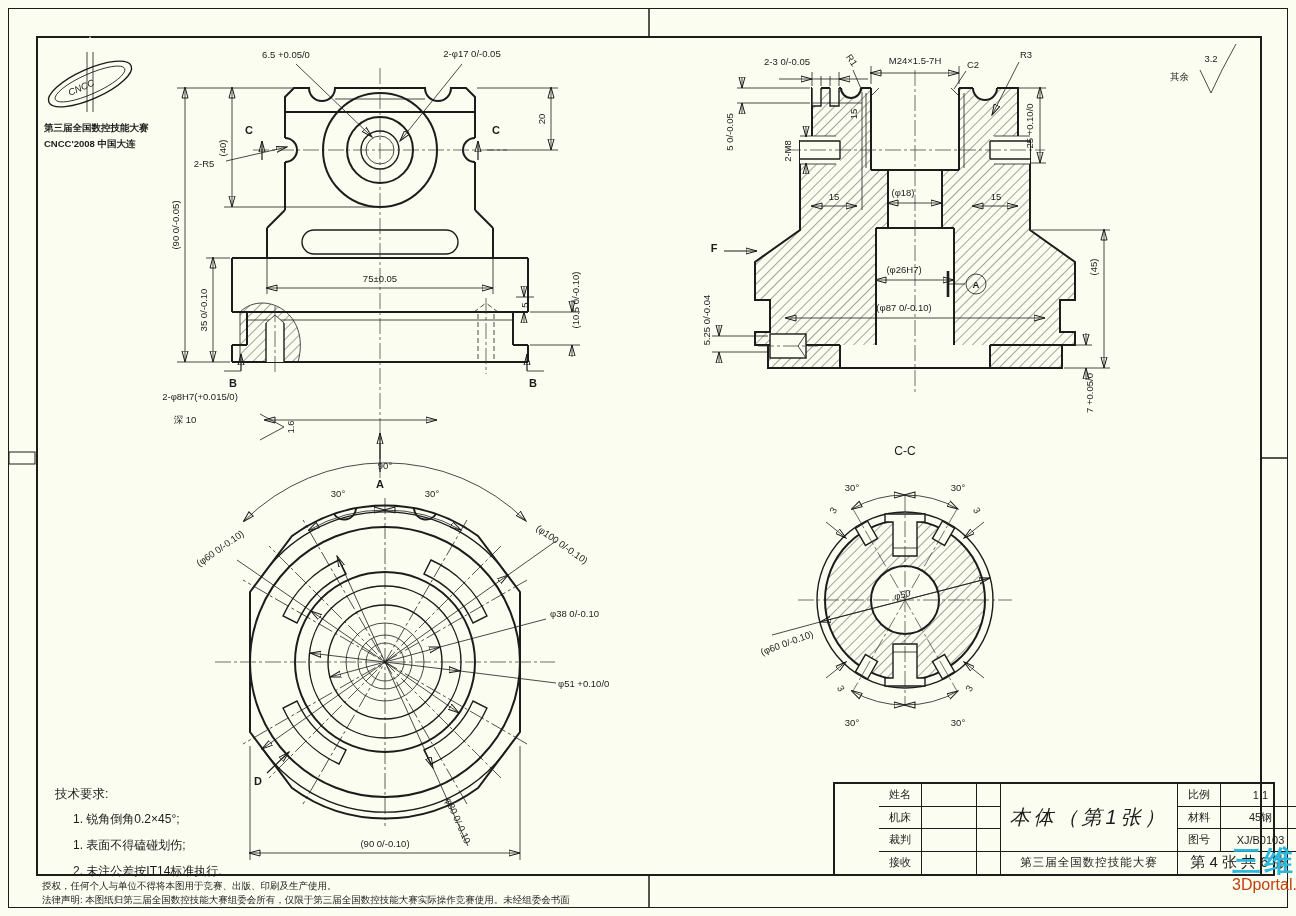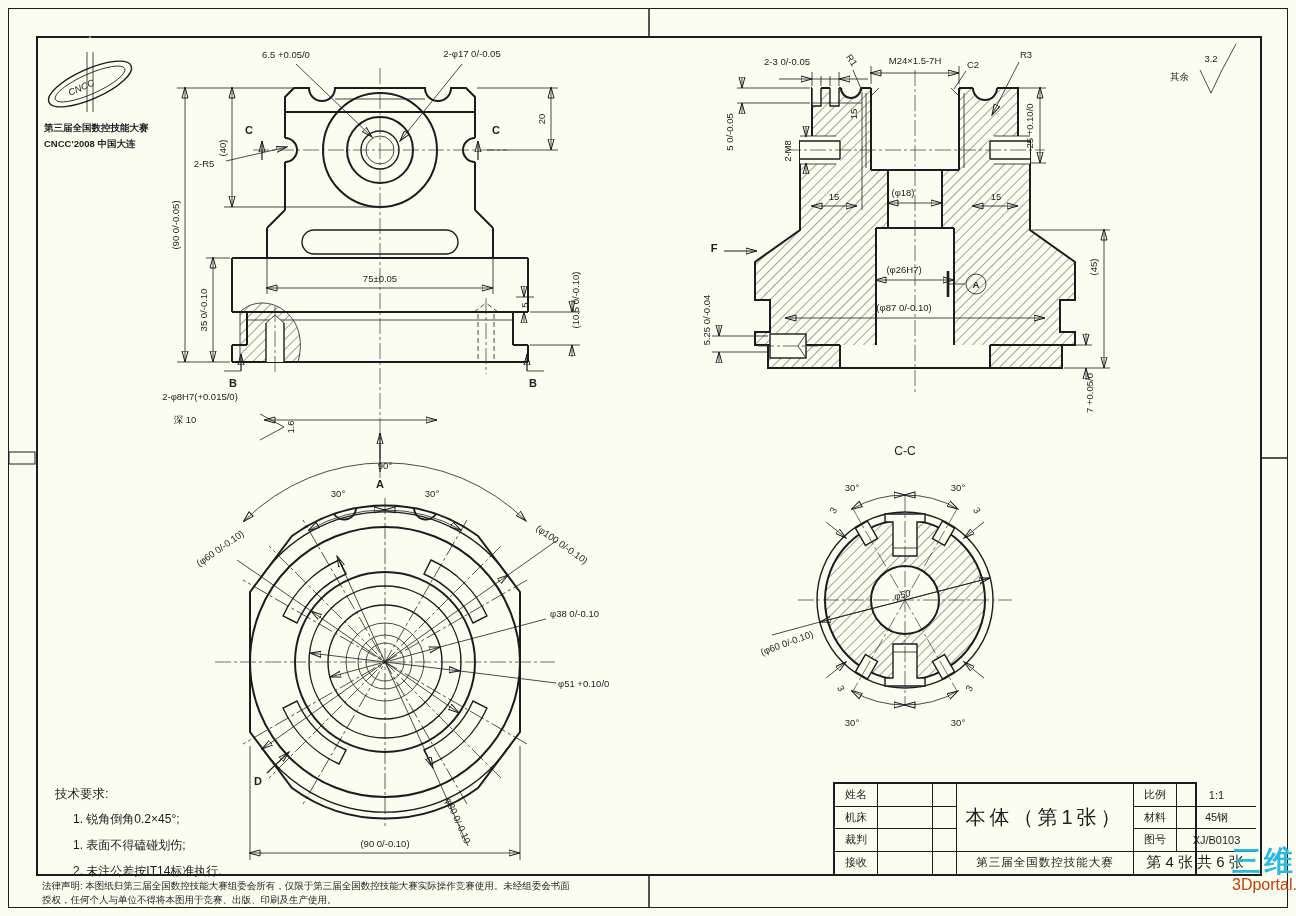--- a/index.html
+++ b/index.html
@@ -22,27 +22,27 @@
   .la12{stroke-width:1.2;marker-end:url(#ae);}
   svg text{fill:#1c1c1c;stroke:none;font-size:9.5px;font-family:"Liberation Sans",sans-serif;}
   text.d{font-size:9.5px;}
   text.sec{font-size:11px;font-weight:bold;}
   text.vt{font-size:12px;}
   .blk{position:absolute;box-sizing:border-box;}
   #tech-req{left:55px;top:786px;width:220px;}
   #tech-req .t{font-size:12.5px;font-weight:normal;margin-bottom:8px;}
   #tech-req .i{font-size:12px;margin:6px 0 9px 18px;}
   #disclaimer{left:42px;top:879px;width:1150px;font-size:9.5px;line-height:14px;}
-  #title-block{left:833px;top:782px;width:364px;height:94px;border:2px solid #1c1c1c;
-    display:grid;grid-template-columns:43px 55px 24px 177px 43px 79px;grid-template-rows:repeat(4,1fr);}
+  #title-block{left:833px;top:782px;width:442px;height:94px;border:2px solid #1c1c1c;
+    display:grid;grid-template-columns:43px 55px 24px 177px 43px 79px;grid-template-rows:repeat(4,1fr);padding-left:44px;}
   #title-block .c{border-right:1px solid #1c1c1c;border-bottom:1px solid #1c1c1c;
     display:flex;align-items:center;justify-content:center;font-size:11px;overflow:hidden;}
   #title-block .nr{border-right:none;}
   #title-block .nb{border-bottom:none;}
-  #title-block .big{grid-column:4;grid-row:1/4;font-size:20px;letter-spacing:4px;}
+  #title-block .big{grid-column:4;grid-row:1/4;font-size:20px;letter-spacing:4px;font-style:italic;}
   #title-block .ev{grid-column:4;grid-row:4;font-size:11.5px;letter-spacing:1px;}
   #title-block .si{grid-column:5/7;grid-row:4;font-size:15px;}
   #watermark{left:1232px;top:846px;width:128px;text-align:left;z-index:5;}
   #watermark .cn{font-size:29px;font-weight:bold;color:#2bb8dc;letter-spacing:3px;line-height:30px;}
   #watermark .en{font-size:16px;color:#c2410c;line-height:18px;}
 </style>
 </head>
 <body>
 
 <div class="stage">
@@ -462,22 +462,22 @@
     <div class="c nr">XJ/B0103</div>
 
     <div class="c nb">接收</div>
     <div class="c nb"></div>
     <div class="c nb"></div>
     <div class="c ev nb">第三届全国数控技能大赛</div>
     <div class="c si nb nr">第 4 张 共 6 张</div>
   </div>
 
   <div class="blk" id="disclaimer">
+    <div>授权，任何个人与单位不得将本图用于竞赛、出版、印刷及生产使用。</div>
     <div>法律声明: 本图纸归第三届全国数控技能大赛组委会所有，仅限于第三届全国数控技能大赛实际操作竞赛使用。未经组委会书面</div>
-    <div>授权，任何个人与单位不得将本图用于竞赛、出版、印刷及生产使用。</div>
   </div>
 
   <div class="blk" id="watermark">
     <div class="cn">三维网</div>
     <div class="en">3Dportal.cn</div>
   </div>
 
 </div>
 
 </body></html>

